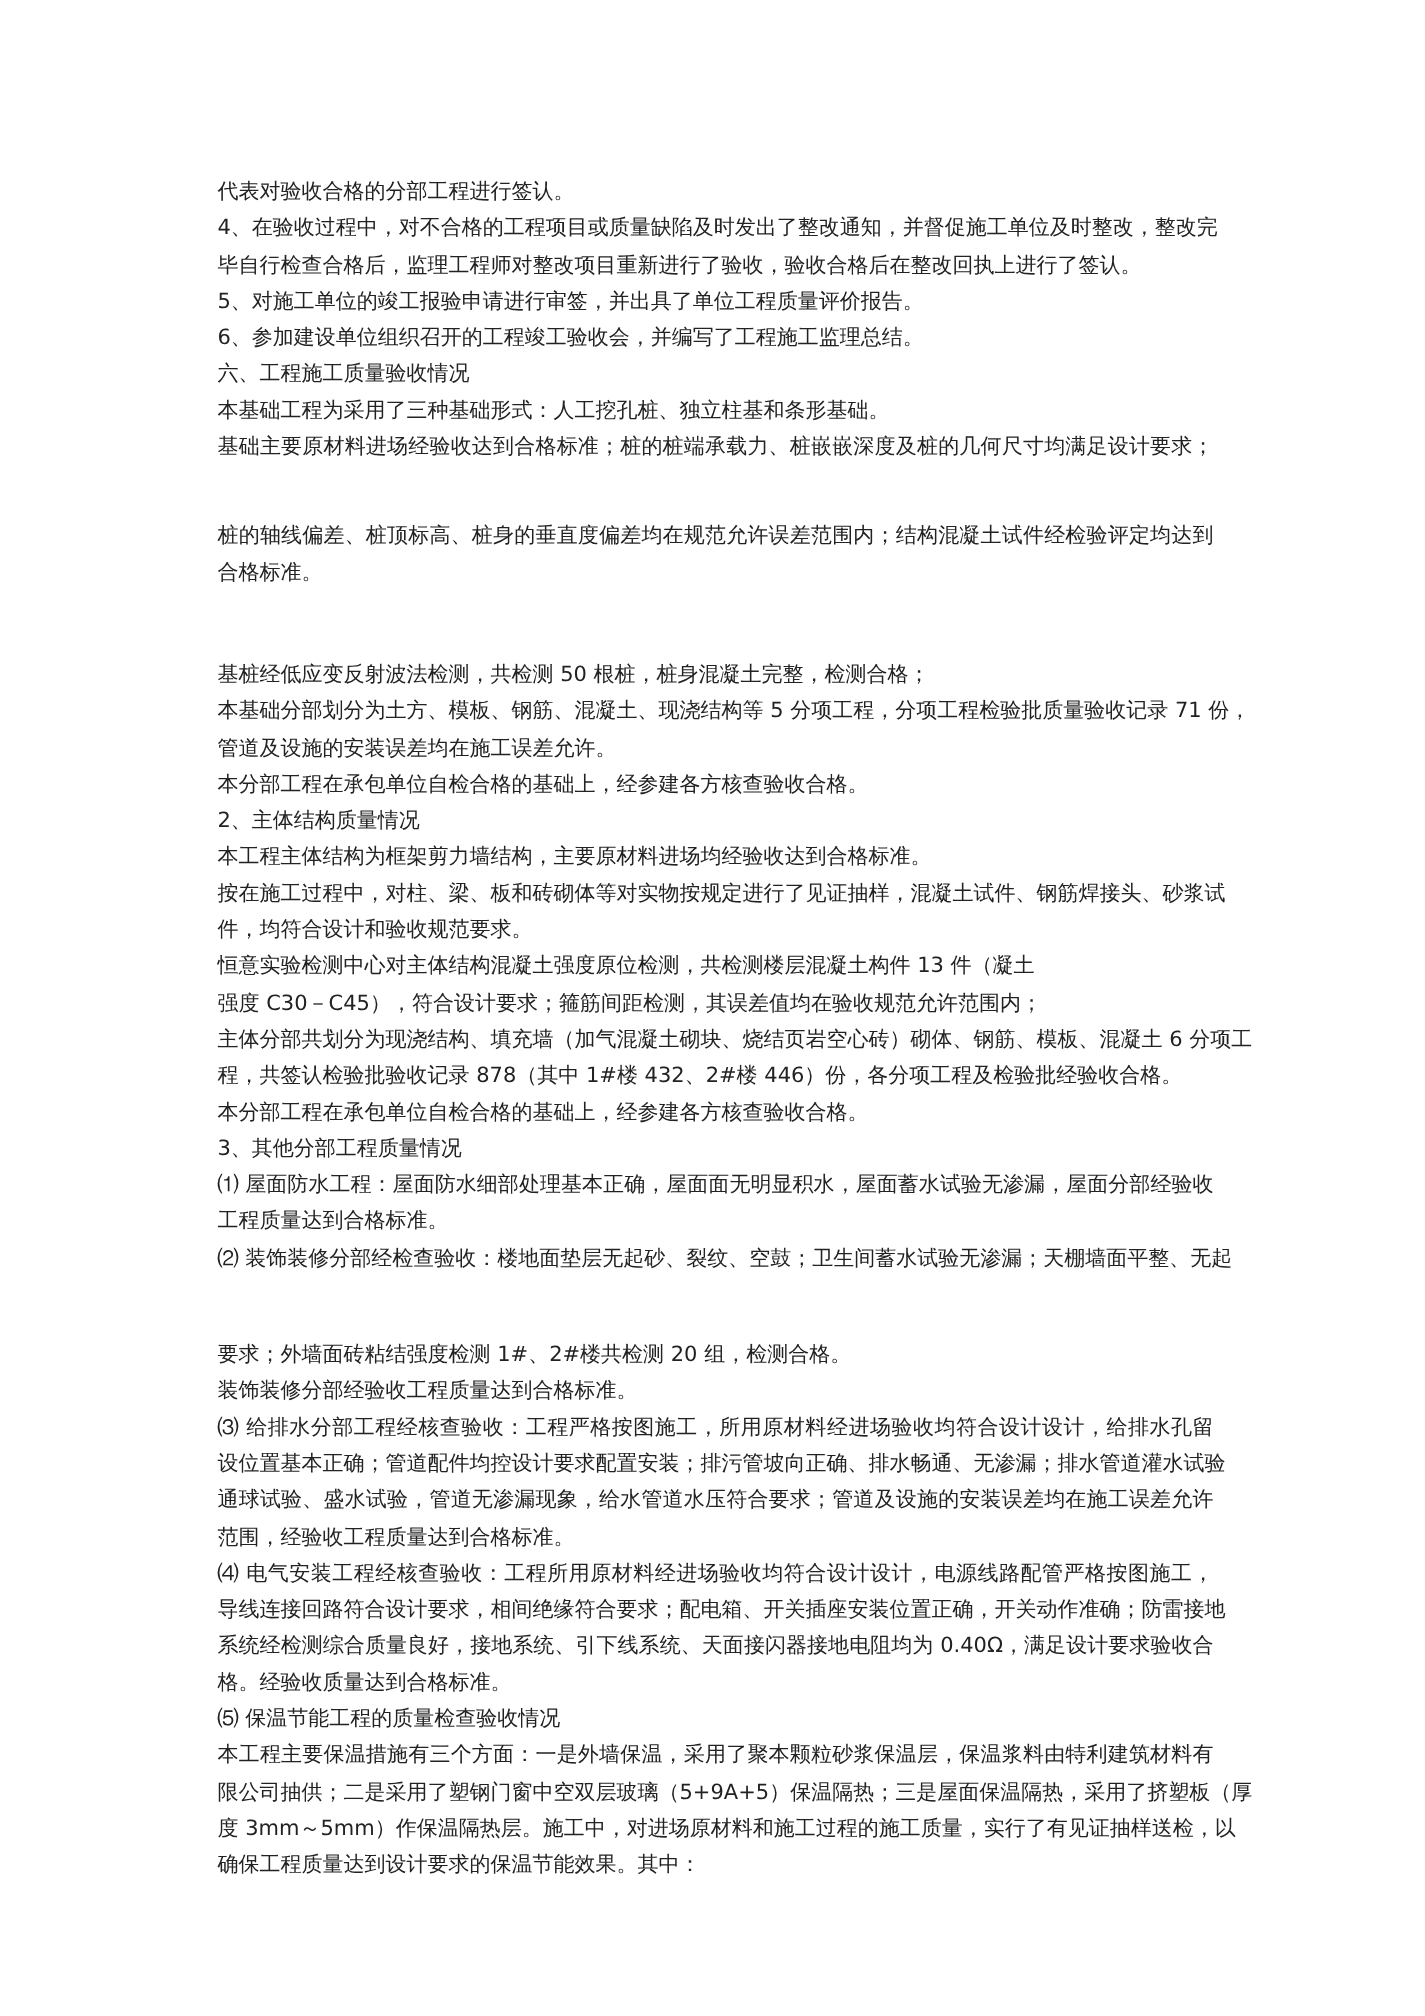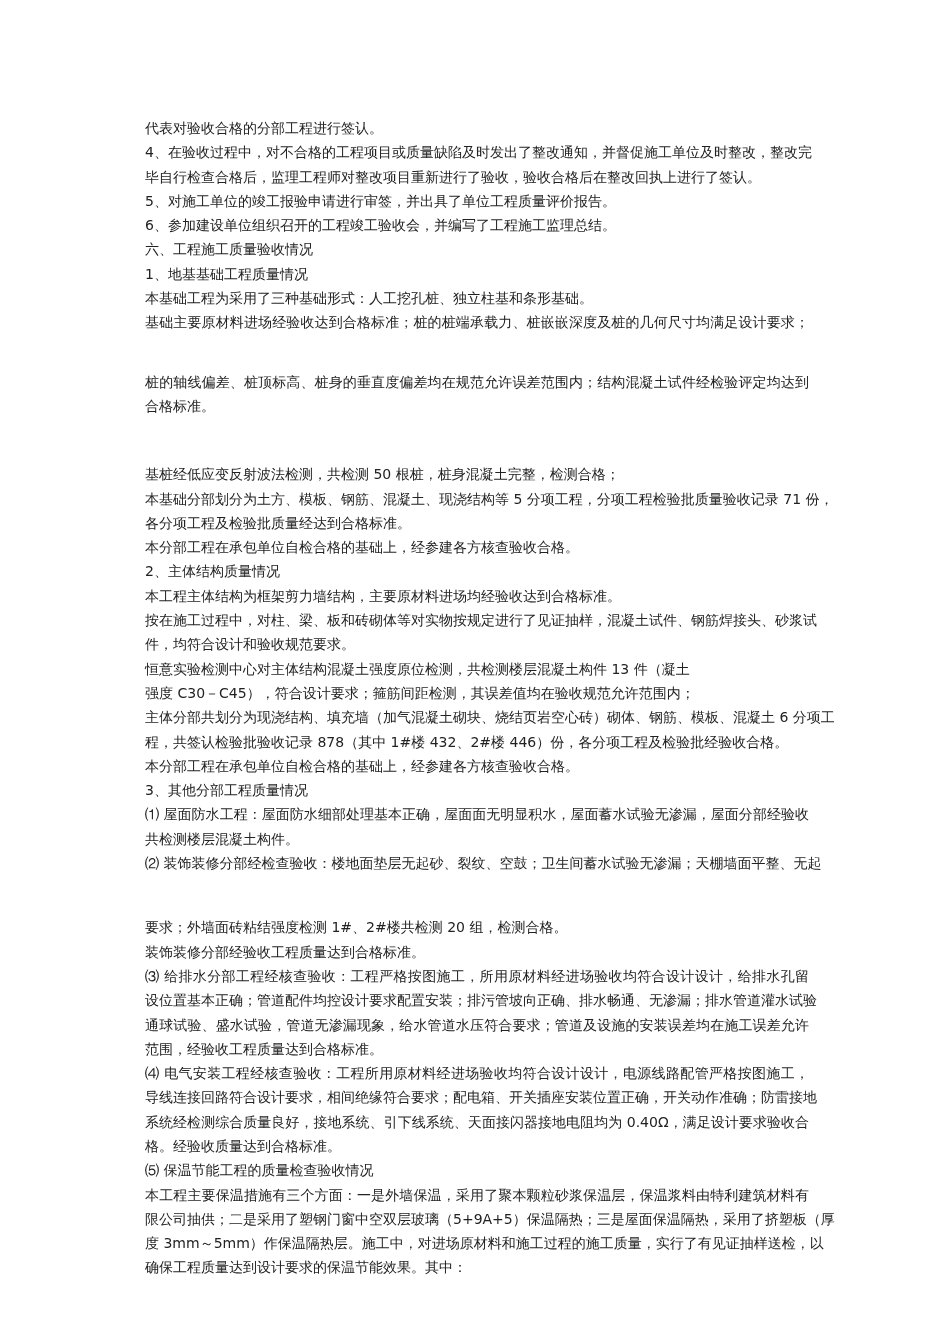--- a/index.html
+++ b/index.html
@@ -20,41 +20,40 @@
 </head>
 <body>
 
 <div class="page" id="page">
     <span class="line" style="display: block;">代表对验收合格的分部工程进行签认。</span>
     <span class="line full" style="display: block;">4、在验收过程中，对不合格的工程项目或质量缺陷及时发出了整改通知，并督促施工单位及时整改，整改完</span>
     <span class="line" style="display: block;">毕自行检查合格后，监理工程师对整改项目重新进行了验收，验收合格后在整改回执上进行了签认。</span>
     <span class="line" style="display: block;">5、对施工单位的竣工报验申请进行审签，并出具了单位工程质量评价报告。</span>
     <span class="line" style="display: block;">6、参加建设单位组织召开的工程竣工验收会，并编写了工程施工监理总结。</span>
     <span class="line" style="display: block;">六、工程施工质量验收情况</span>
-    <span class="line" style="display: block;">1、地基基础工程质量情况</span>
     <span class="line" style="display: block;">本基础工程为采用了三种基础形式：人工挖孔桩、独立柱基和条形基础。</span>
     <span class="line full" style="display: block;">基础主要原材料进场经验收达到合格标准；桩的桩端承载力、桩嵌嵌深度及桩的几何尺寸均满足设计要求；</span>
     <span class="line full" style="display: block; margin-top: 35px;">桩的轴线偏差、桩顶标高、桩身的垂直度偏差均在规范允许误差范围内；结构混凝土试件经检验评定均达到</span>
     <span class="line" style="display: block;">合格标准。</span>
     <span class="line" style="display: block; margin-top: 44px;">基桩经低应变反射波法检测，共检测 50 根桩，桩身混凝土完整，检测合格；</span>
     <span class="line full" style="display: block;">本基础分部划分为土方、模板、钢筋、混凝土、现浇结构等 5 分项工程，分项工程检验批质量验收记录 71 份，</span>
-    <span class="line" style="display: block;">各分项工程及检验批质量经达到合格标准。</span>
+    <span class="line" style="display: block;">管道及设施的安装误差均在施工误差允许。</span>
     <span class="line" style="display: block;">本分部工程在承包单位自检合格的基础上，经参建各方核查验收合格。</span>
     <span class="line" style="display: block;">2、主体结构质量情况</span>
     <span class="line" style="display: block;">本工程主体结构为框架剪力墙结构，主要原材料进场均经验收达到合格标准。</span>
     <span class="line full" style="display: block;">按在施工过程中，对柱、梁、板和砖砌体等对实物按规定进行了见证抽样，混凝土试件、钢筋焊接头、砂浆试</span>
     <span class="line" style="display: block;">件，均符合设计和验收规范要求。</span>
     <span class="line" style="display: block;">恒意实验检测中心对主体结构混凝土强度原位检测，共检测楼层混凝土构件 13 件（凝土</span>
     <span class="line" style="display: block;">强度 C30－C45），符合设计要求；箍筋间距检测，其误差值均在验收规范允许范围内；</span>
     <span class="line full" style="display: block;">主体分部共划分为现浇结构、填充墙（加气混凝土砌块、烧结页岩空心砖）砌体、钢筋、模板、混凝土 6 分项工</span>
     <span class="line" style="display: block;">程，共签认检验批验收记录 878（其中 1#楼 432、2#楼 446）份，各分项工程及检验批经验收合格。</span>
     <span class="line" style="display: block;">本分部工程在承包单位自检合格的基础上，经参建各方核查验收合格。</span>
     <span class="line" style="display: block;">3、其他分部工程质量情况</span>
     <span class="line full" style="display: block;">⑴ 屋面防水工程：屋面防水细部处理基本正确，屋面面无明显积水，屋面蓄水试验无渗漏，屋面分部经验收</span>
-    <span class="line" style="display: block;">共检测楼层混凝土构件。</span>
+    <span class="line" style="display: block;">工程质量达到合格标准。</span>
     <span class="line full" style="display: block;">⑵ 装饰装修分部经检查验收：楼地面垫层无起砂、裂纹、空鼓；卫生间蓄水试验无渗漏；天棚墙面平整、无起</span>
     <span class="line" style="display: block; margin-top: 40px;">要求；外墙面砖粘结强度检测 1#、2#楼共检测 20 组，检测合格。</span>
     <span class="line" style="display: block;">装饰装修分部经验收工程质量达到合格标准。</span>
     <span class="line full" style="display: block;">⑶ 给排水分部工程经核查验收：工程严格按图施工，所用原材料经进场验收均符合设计设计，给排水孔留</span>
     <span class="line full" style="display: block;">设位置基本正确；管道配件均控设计要求配置安装；排污管坡向正确、排水畅通、无渗漏；排水管道灌水试验</span>
     <span class="line full" style="display: block;">通球试验、盛水试验，管道无渗漏现象，给水管道水压符合要求；管道及设施的安装误差均在施工误差允许</span>
     <span class="line" style="display: block;">范围，经验收工程质量达到合格标准。</span>
     <span class="line full" style="display: block;">⑷ 电气安装工程经核查验收：工程所用原材料经进场验收均符合设计设计，电源线路配管严格按图施工，</span>
     <span class="line full" style="display: block;">导线连接回路符合设计要求，相间绝缘符合要求；配电箱、开关插座安装位置正确，开关动作准确；防雷接地</span>
     <span class="line full" style="display: block;">系统经检测综合质量良好，接地系统、引下线系统、天面接闪器接地电阻均为 0.40Ω，满足设计要求验收合</span>

